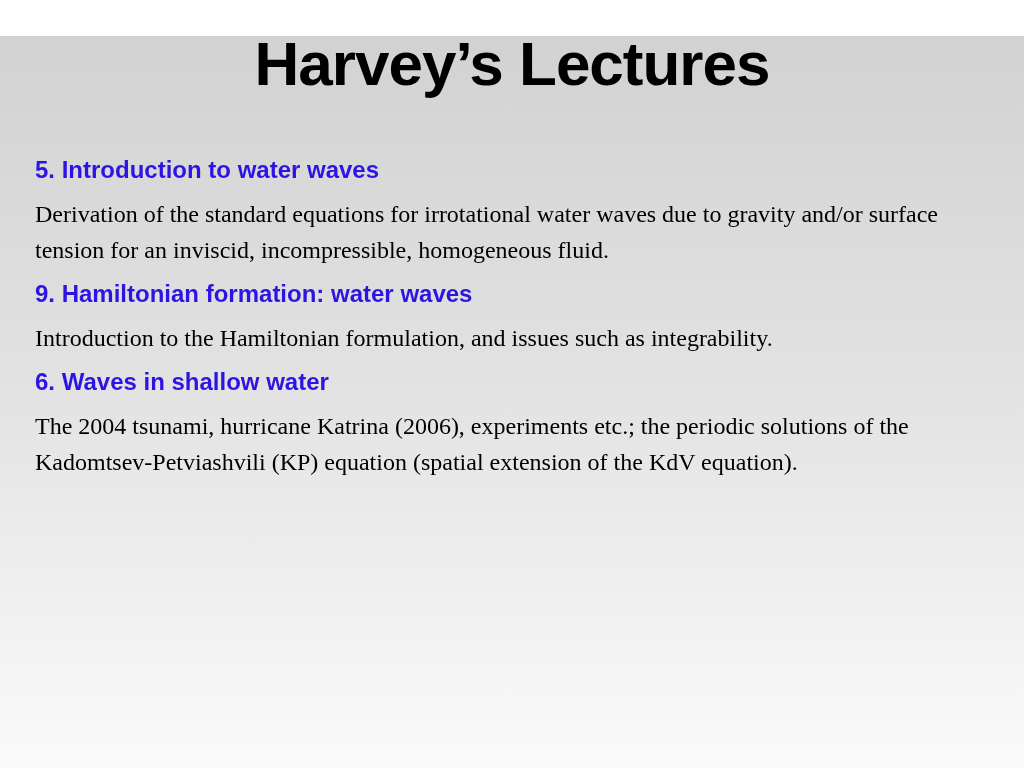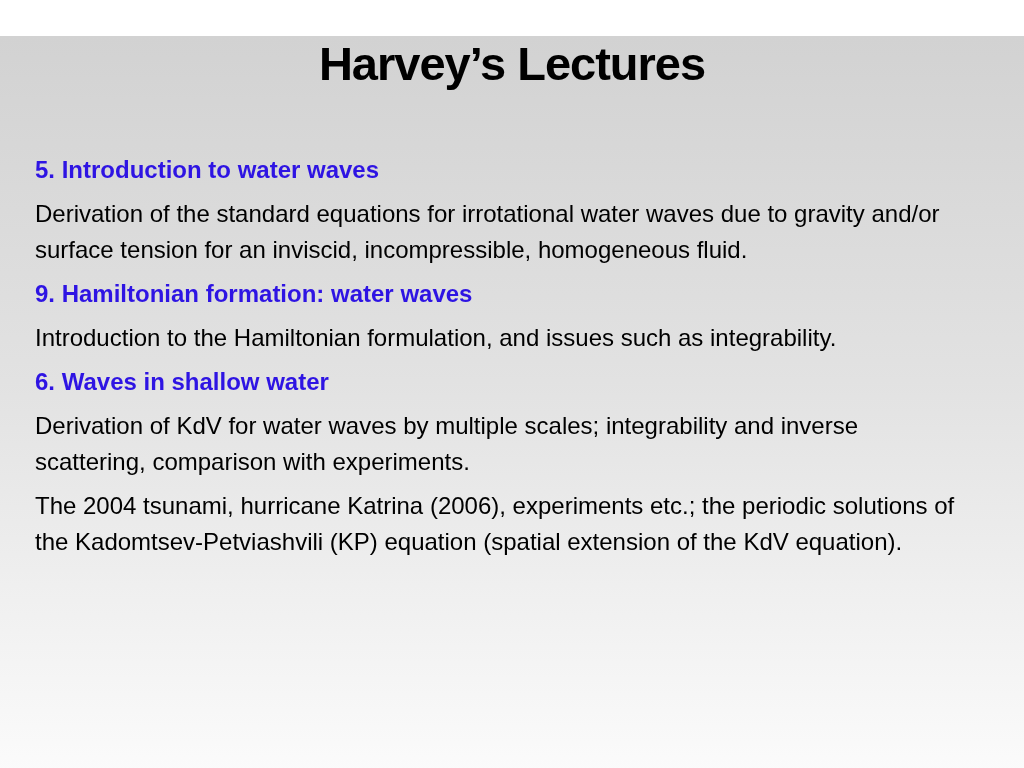--- a/index.html
+++ b/index.html
@@ -16,21 +16,21 @@
     }
     .slide {
       position: relative;
       width: 1024px;
       height: 768px;
       background: linear-gradient(to bottom, var(--bg-top) 0%, #e2e2e2 45%, var(--bg-bottom) 100%);
     }
     .slide-title {
       margin-top: 36px;
       text-align: center;
-      font-size: 47px;
+      font-size: 62px;
       font-weight: bold;
       color: #000000;
       letter-spacing: -1px;
       line-height: 56px;
     }
     .content {
       margin: 60px 0 0 35px;
       width: 932px;
     }
     .section { margin-bottom: 8px; }
@@ -38,20 +38,21 @@
       color: var(--heading-color);
       font-size: 24px;
       font-weight: bold;
       line-height: 36px;
       margin-bottom: 8px;
     }
     .section-body {
       color: var(--body-color);
       font-size: 24px;
       line-height: 36px;
+      font-family: Liberation Serif, serif;
     }
     .page-number {
       position: absolute;
       right: 32px;
       bottom: 20px;
       font-size: 15px;
       color: #1a1a1a;
     }
   </style>
 </head>
@@ -68,21 +69,20 @@
       <div class="section-body">Derivation of the standard equations for irrotational water waves due to gravity and/or surface tension for an inviscid, incompressible, homogeneous fluid.</div>
     </div>
 
     <div class="section">
       <div class="section-heading">9. Hamiltonian formation: water waves</div>
       <div class="section-body">Introduction to the Hamiltonian formulation, and issues such as integrability.</div>
     </div>
 
     <div class="section">
       <div class="section-heading">6. Waves in shallow water</div>
-      <div class="section-body">Derivation of KdV for water waves by multiple scales; integrability and inverse scattering, comparison with experiments.</div>
     </div>
 
     <div class="section">
       <div class="section-body">The 2004 tsunami, hurricane Katrina (2006), experiments etc.; the periodic solutions of the Kadomtsev-Petviashvili (KP) equation (spatial extension of the KdV equation).</div>
     </div>
 
   </div>
 
   <div class="page-number">24</div>
 

